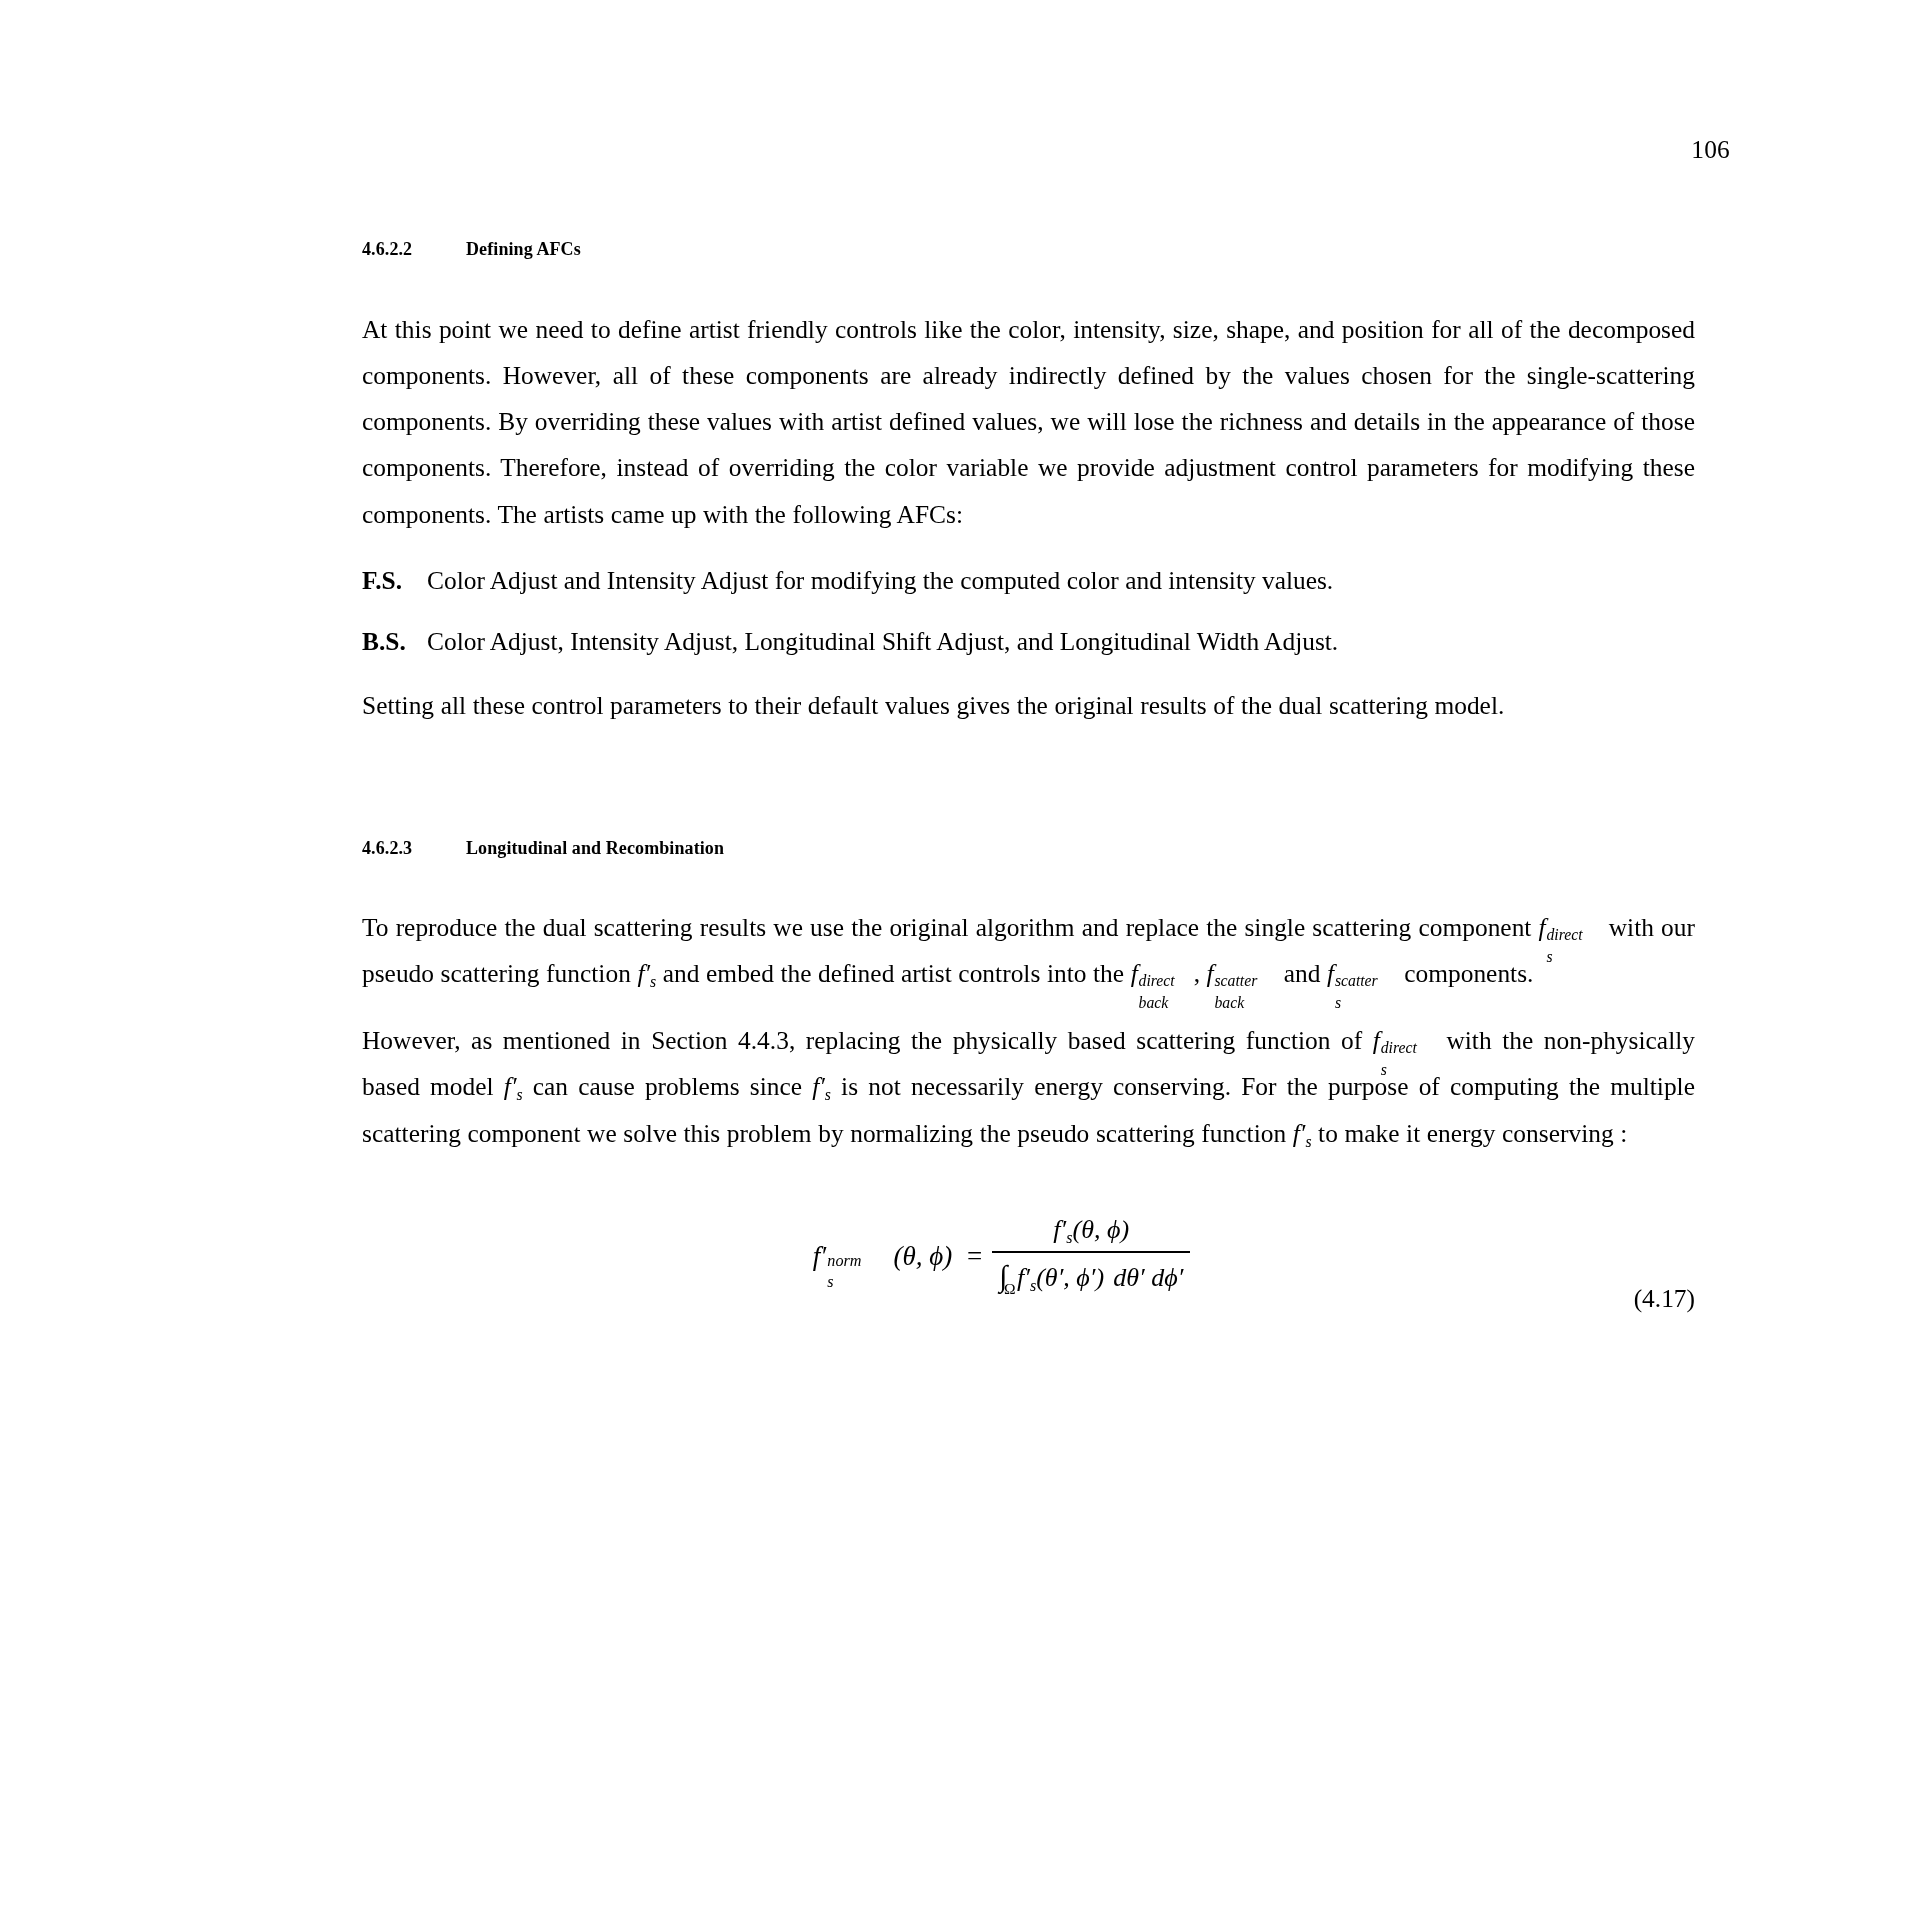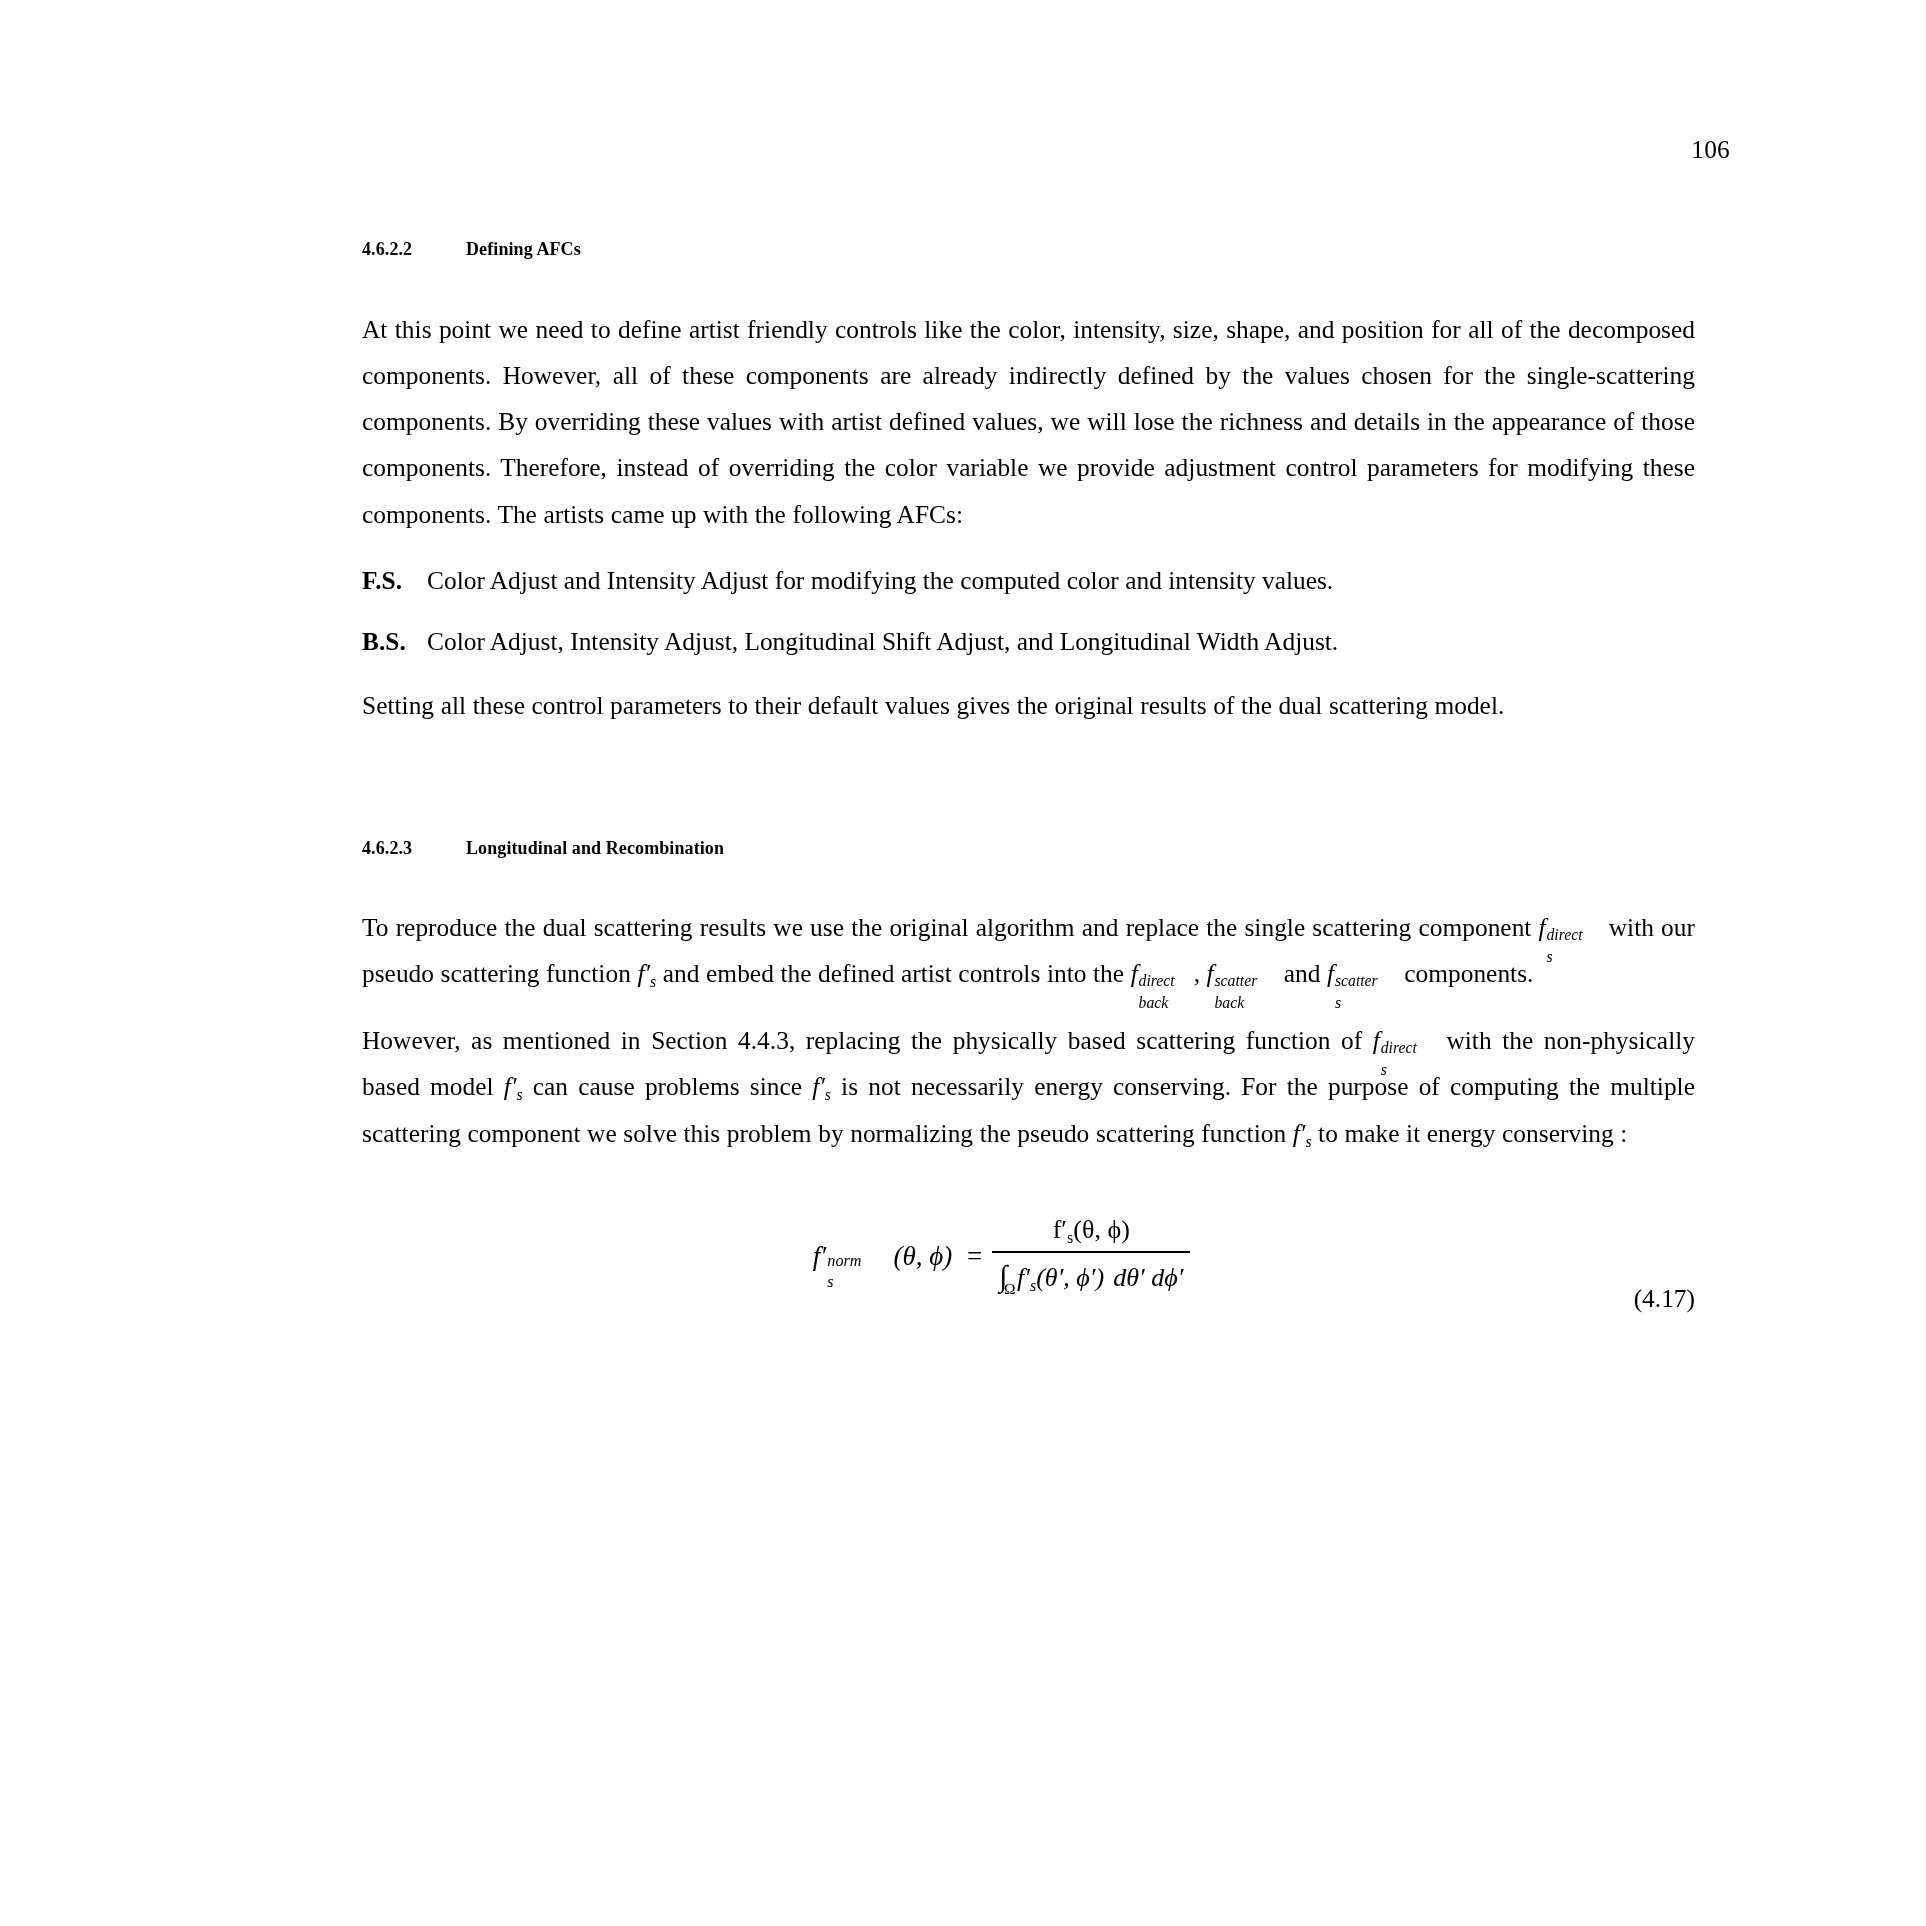--- a/index.html
+++ b/index.html
@@ -179,20 +179,21 @@
   }
   .frac {
     display: inline-flex;
     flex-direction: column;
     align-items: center;
     font-size: 26px;
     line-height: 1.12;
   }
   .frac .numer {
     padding: 0 7px 3.9px 7px;
+    font-style: italic;
     white-space: nowrap;
   }
   .frac .bar {
     width: 100%;
     height: 1.9px;
     background: #000;
   }
   .frac .denom {
     padding: 5.4px 7px 0 7px;
     font-style: italic;

